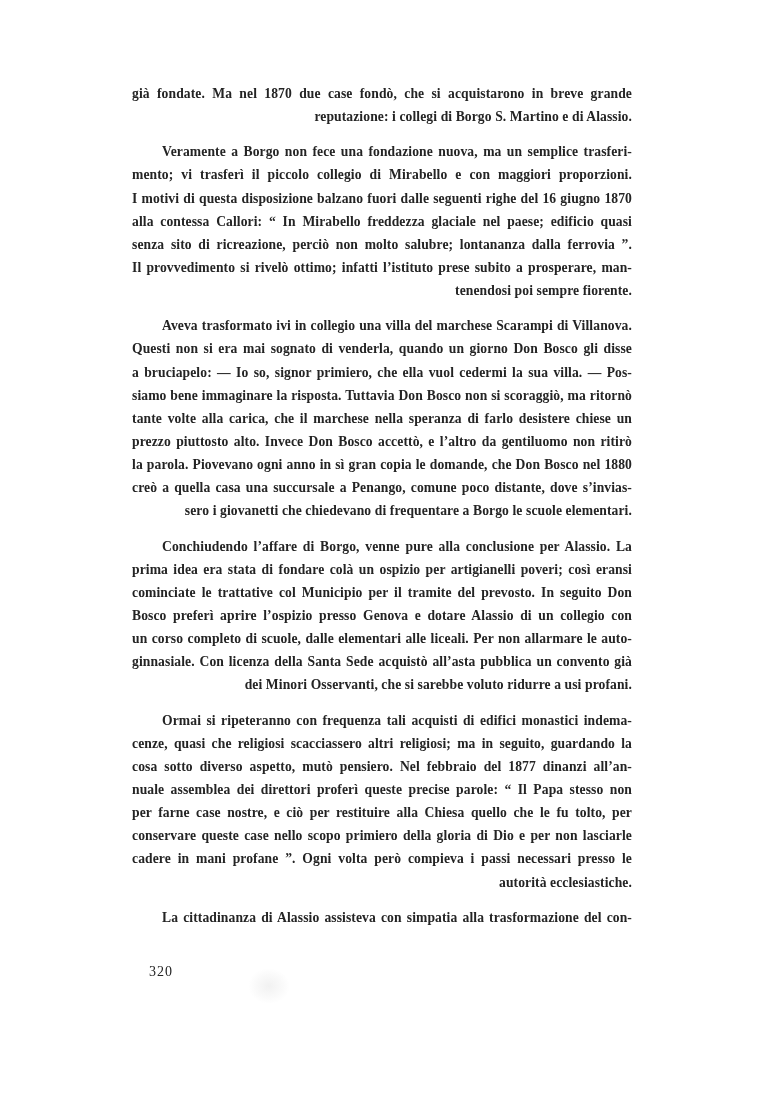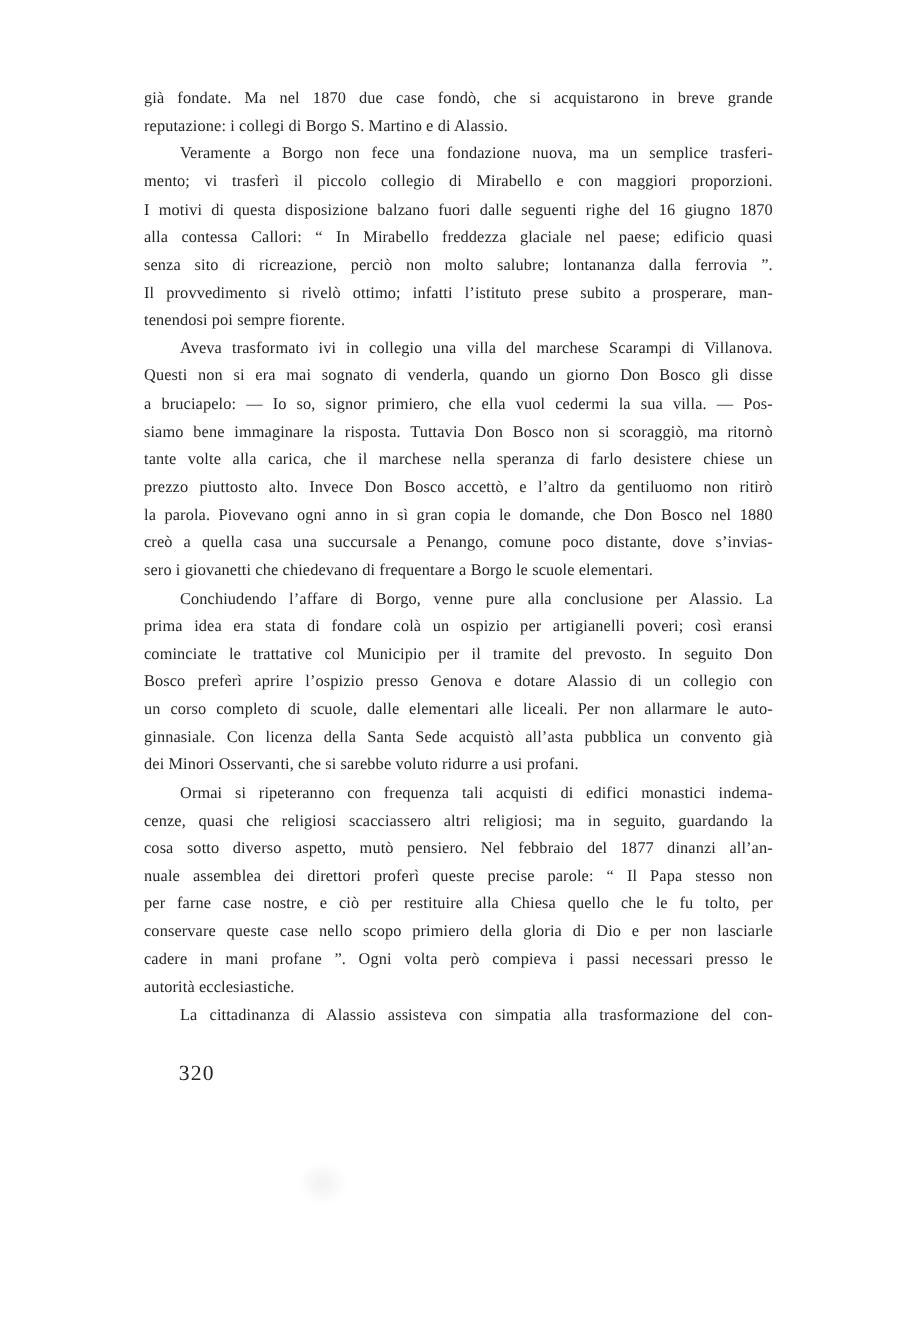--- a/index.html
+++ b/index.html
@@ -22,38 +22,38 @@
   }
   .text-block {
     position: absolute;
     left: 120px;
     top: 70px;
     width: 524px;
     font-size: 13.6px;
     line-height: 23.15px;
     letter-spacing: 0.1px;
   }
-  .para { margin: 0; }
+  .para { margin: 12px; font-weight: bold; }
   .line {
     height: 23.15px;
     white-space: normal;
-    text-align: left;
+    text-align: right;
   }
   .line.just {
     text-align: justify;
     text-align-last: justify;
   }
   .line.indent {
     text-indent: 30px;
   }
   .page-number {
     position: absolute;
     left: 149px;
-    top: 884px;
-    font-size: 18px;
+    top: 964px;
+    font-size: 14px;
     letter-spacing: 1px;
   }
   .scan-smudge {
     position: absolute;
     left: 248px;
     top: 968px;
     width: 42px;
     height: 36px;
     border-radius: 50%;
     background: radial-gradient(ellipse at center, rgba(120,120,120,0.10) 0%, rgba(120,120,120,0.04) 45%, rgba(120,120,120,0) 70%);

